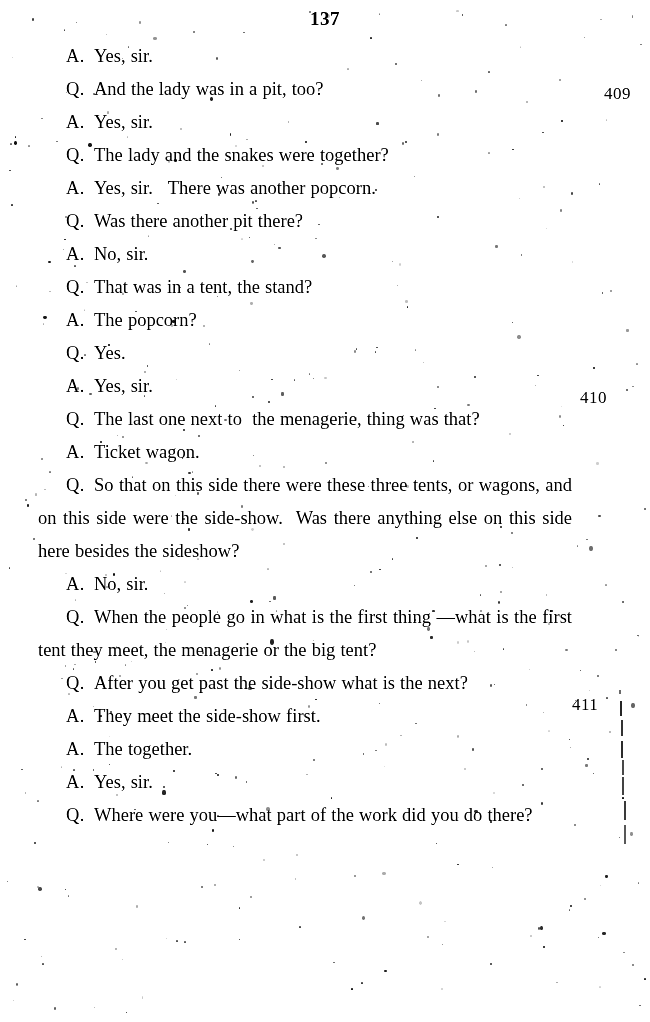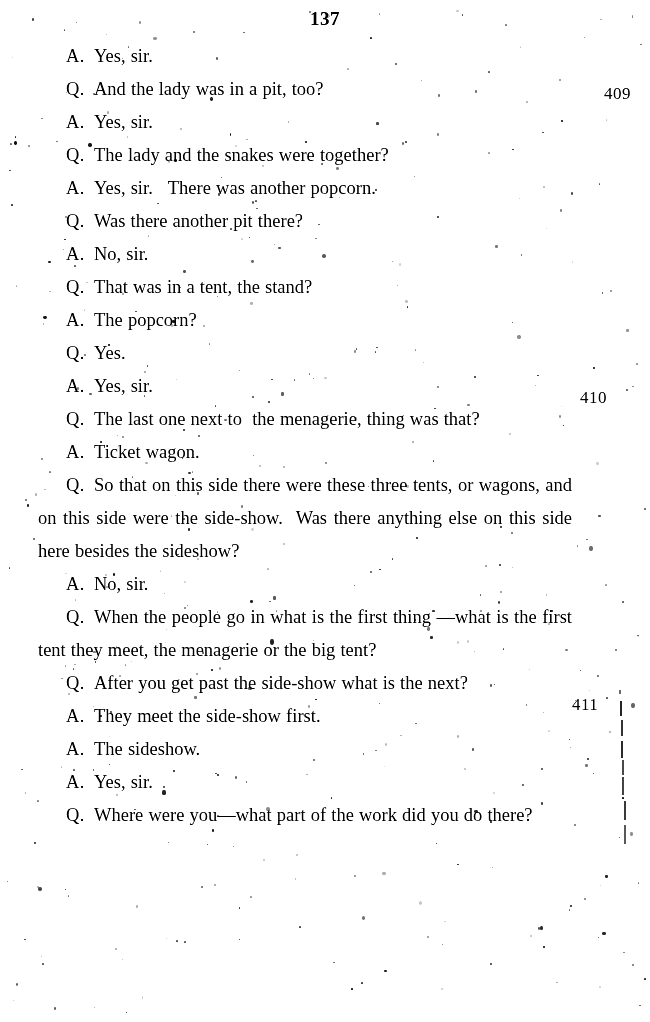--- a/index.html
+++ b/index.html
@@ -121,21 +121,21 @@
       <p class="qa short"><span class="speaker">A.</span><span>The popcorn?</span></p>
       <p class="qa short"><span class="speaker">Q.</span><span>Yes.</span></p>
       <p class="qa short"><span class="speaker">A.</span><span>Yes, sir.</span></p>
       <p class="qa"><span class="speaker">Q.</span><span>The last one next to  the menagerie, thing was that?</span></p>
       <p class="qa short"><span class="speaker">A.</span><span>Ticket wagon.</span></p>
       <p class="qa"><span class="speaker">Q.</span><span>So that on this side there were these three tents, or wagons, and on this side were the side-show.  Was there anything else on this side here besides the sideshow?</span></p>
       <p class="qa short"><span class="speaker">A.</span><span>No, sir.</span></p>
       <p class="qa"><span class="speaker">Q.</span><span>When the people go in what is the first thing —what is the first tent they meet, the menagerie or the big tent?</span></p>
       <p class="qa"><span class="speaker">Q.</span><span>After you get past the side-show what is the next?</span></p>
       <p class="qa short"><span class="speaker">A.</span><span>They meet the side-show first.</span></p>
-      <p class="qa short"><span class="speaker">A.</span><span>The sideshow.</span></p>
+      <p class="qa short"><span class="speaker">A.</span><span>The together.</span></p>
       <p class="qa short"><span class="speaker">A.</span><span>Yes, sir.</span></p>
       <p class="qa"><span class="speaker">Q.</span><span>Where were you—what part of the work did you do there?</span></p>
     </div>
 
   <div>
       <div class="marginal" style="top: 84px; left: 604px;">409</div>
       <div class="marginal" style="top: 388px; left: 580px;">410</div>
       <div class="marginal" style="top: 695px; left: 572px;">411</div>
     </div>
 

